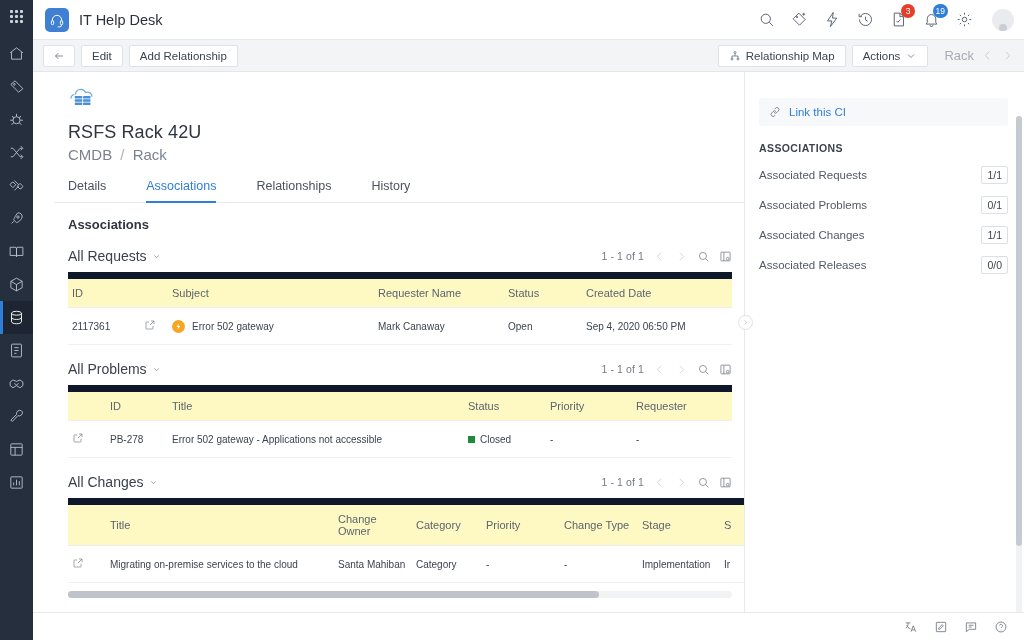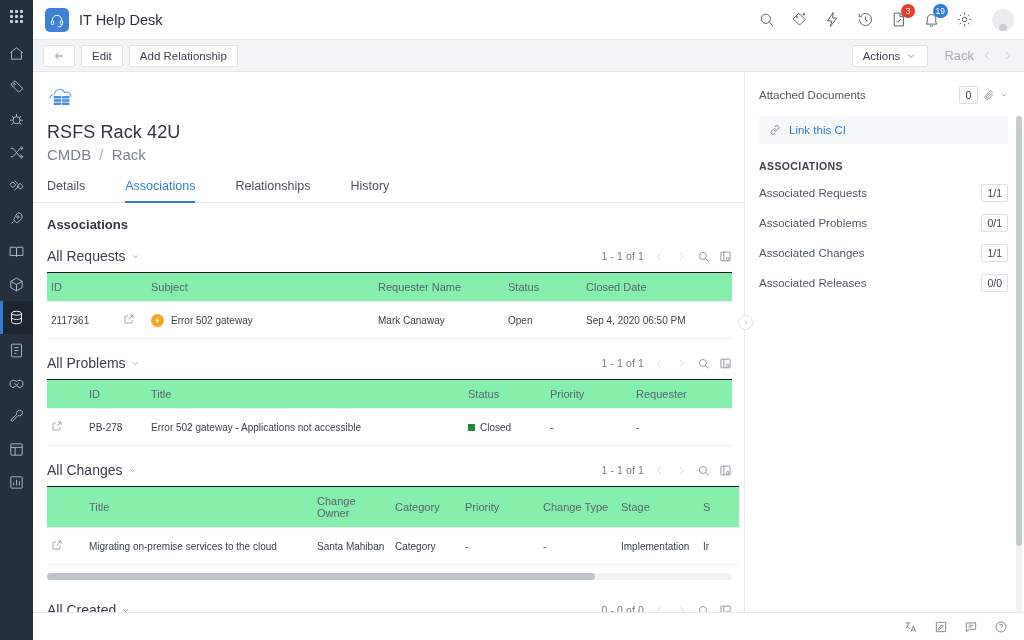--- a/index.html
+++ b/index.html
@@ -84,21 +84,21 @@
   .ab-spacer { flex: 1; }
   .record-nav { display: flex; align-items: center; gap: 7px; color: #a6acb5; font-size: 13px; margin-left: 10px;}
   .chev { width: 13px; height: 13px; stroke: #bcc2ca; fill: none; stroke-width: 1.5; cursor: pointer; }
 
   
   .body-split { flex: 1; display: flex; min-height: 0; position: relative; background:#ffffff; }
 
   
   .main-col {
     width: 712px; flex: 0 0 712px; background: #ffffff; position: relative;
-    overflow: hidden; border-right: 1px solid #e6e8eb;
+    overflow: hidden; border-right: 1px solid #e6e8eb; padding-left: 21px;
   }
   .main-scroll { padding: 14px 0 0 0; height: 100%; }
 
   .ci-head { padding: 0 0 0 14px; }
   .ci-icon { width: 30px; height: 26px; margin-bottom: 6px; }
   .ci-title { font-size: 18px; color: #2f3640; font-weight: 400; letter-spacing: .1px; }
   .breadcrumb { font-size: 15px; color: #7a838f; margin-top: 3px; }
   .breadcrumb .sep { margin: 0 4px; color: #aab1ba; }
 
   .tabs { display: flex; gap: 40px; padding: 0 14px; margin-top: 15px; border-bottom: 1px solid #e6e8eb; }
@@ -116,22 +116,22 @@
     font-size: 14px; color: #3a424d; display: flex; align-items: center; gap: 5px; cursor: pointer;
   }
   .caret { width: 9px; height: 9px; stroke: #5b6472; fill: none; stroke-width: 1.6; }
   .grp-tools { margin-left: auto; display: flex; align-items: center; gap: 9px; }
   .pager-text { font-size: 10.5px; color: #737b86; letter-spacing: .1px; }
   .tool-ic { width: 13px; height: 13px; stroke: #737b86; fill: none; stroke-width: 1.4; cursor: pointer; }
   .tool-ic.pale { stroke: #c3c8ce; }
 
   table.grid { width: 100%; border-collapse: collapse; margin-top: 8px; table-layout: fixed; }
   table.grid th {
-    background: #86efac; font-size: 11px; color: #5b6470; font-weight: normal; text-align: left;
-    padding: 8px 4px; border-top: 1px solid #0f172a; border-bottom: 1px solid #ebedf0;
+    background: #fef9c3; font-size: 11px; color: #5b6470; font-weight: normal; text-align: left;
+    padding: 8px 4px; border-top: 7px solid #0f172a; border-bottom: 1px solid #ebedf0;
   }
   table.grid td {
     font-size: 10px; color: #3c444f; padding: 11px 4px; border-bottom: 1px solid #eef0f2;
     white-space: nowrap; overflow: hidden; text-overflow: ellipsis;
   }
   .ext-ic { width: 12px; height: 12px; stroke: #6f7884; fill: none; stroke-width: 1.3; cursor: pointer; }
   .subject-cell { display: flex; align-items: center; gap: 7px; }
   .prio-dot {
     width: 13px; height: 13px; border-radius: 50%; background: #f5a623; flex: 0 0 13px;
     display: flex; align-items: center; justify-content: center;
@@ -381,20 +381,29 @@
     <div class="actionbar">
       <button class="abtn icon-only">
         <svg viewBox="0 0 24 24">
             <path d="M20 12H5"></path>
             <path d="M11 6l-6 6 6 6"></path>
           </svg>
       </button>
       <button class="abtn">Edit</button>
       <button class="abtn">Add Relationship</button>
       <div class="ab-spacer"></div>
+      <button class="abtn">
+        <svg viewBox="0 0 24 24">
+            <circle cx="12" cy="5" r="2"></circle>
+            <circle cx="6" cy="18" r="2"></circle>
+            <circle cx="18" cy="18" r="2"></circle>
+            <path d="M12 7v5M12 12H6v4M12 12h6v4"></path>
+          </svg>
+        <span>Relationship Map</span>
+      </button>
       <button class="abtn">
         <span>Actions</span>
         <svg viewBox="0 0 24 24">
             <path d="M6 9l6 6 6-6"></path>
           </svg>
       </button>
       <div class="record-nav">
         <span>Rack</span>
         <svg class="chev" viewBox="0 0 24 24">
             <path d="M15 5l-7 7 7 7"></path>
@@ -474,21 +483,21 @@
                   <col style="width:78px">
                   <col style="width:150px">
                 </colgroup>
               <thead>
                 <tr>
                   <th>ID</th>
                   <th></th>
                   <th>Subject</th>
                   <th>Requester Name</th>
                   <th>Status</th>
-                  <th>Closed Date</th>
+                  <th>Created Date</th>
                 </tr>
               </thead>
               <tbody>
                 <tr>
                   <td>2117361</td>
                   <td>
                     <svg class="ext-ic" viewBox="0 0 24 24">
                         <path d="M14 4h6v6"></path>
                         <path d="M20 4l-8 8"></path>
                         <path d="M18 14v5a1 1 0 01-1 1H5a1 1 0 01-1-1V7a1 1 0 011-1h5"></path>
@@ -688,32 +697,20 @@
         </div>
       </section>
 
       <div class="panel-toggle">
         <svg viewBox="0 0 24 24">
             <path d="M9 5l7 7-7 7"></path>
           </svg>
       </div>
 
       <aside class="side-col">
-        <div class="doc-row">
-          <span class="doc-label">Attached Documents</span>
-          <span class="doc-right">
-            <span class="count-box">0</span>
-            <svg class="clip-ic" viewBox="0 0 24 24">
-                <path d="M20 11l-8.5 8.5a4.5 4.5 0 11-6.4-6.4L13 5a3 3 0 114.2 4.2l-8 8a1.6 1.6 0 11-2.3-2.3l7.4-7.4"></path>
-              </svg>
-            <svg class="mini-caret" viewBox="0 0 24 24">
-                <path d="M6 9l6 6 6-6"></path>
-              </svg>
-          </span>
-        </div>
 
         <div class="link-ci">
           <svg viewBox="0 0 24 24">
               <path d="M10 13a4 4 0 005.7 0l3-3a4 4 0 10-5.7-5.7L11.6 6"></path>
               <path d="M14 11a4 4 0 00-5.7 0l-3 3a4 4 0 105.7 5.7l1.4-1.4"></path>
             </svg>
           <span>Link this CI</span>
         </div>
 
         <div class="assoc-title">ASSOCIATIONS</div>

